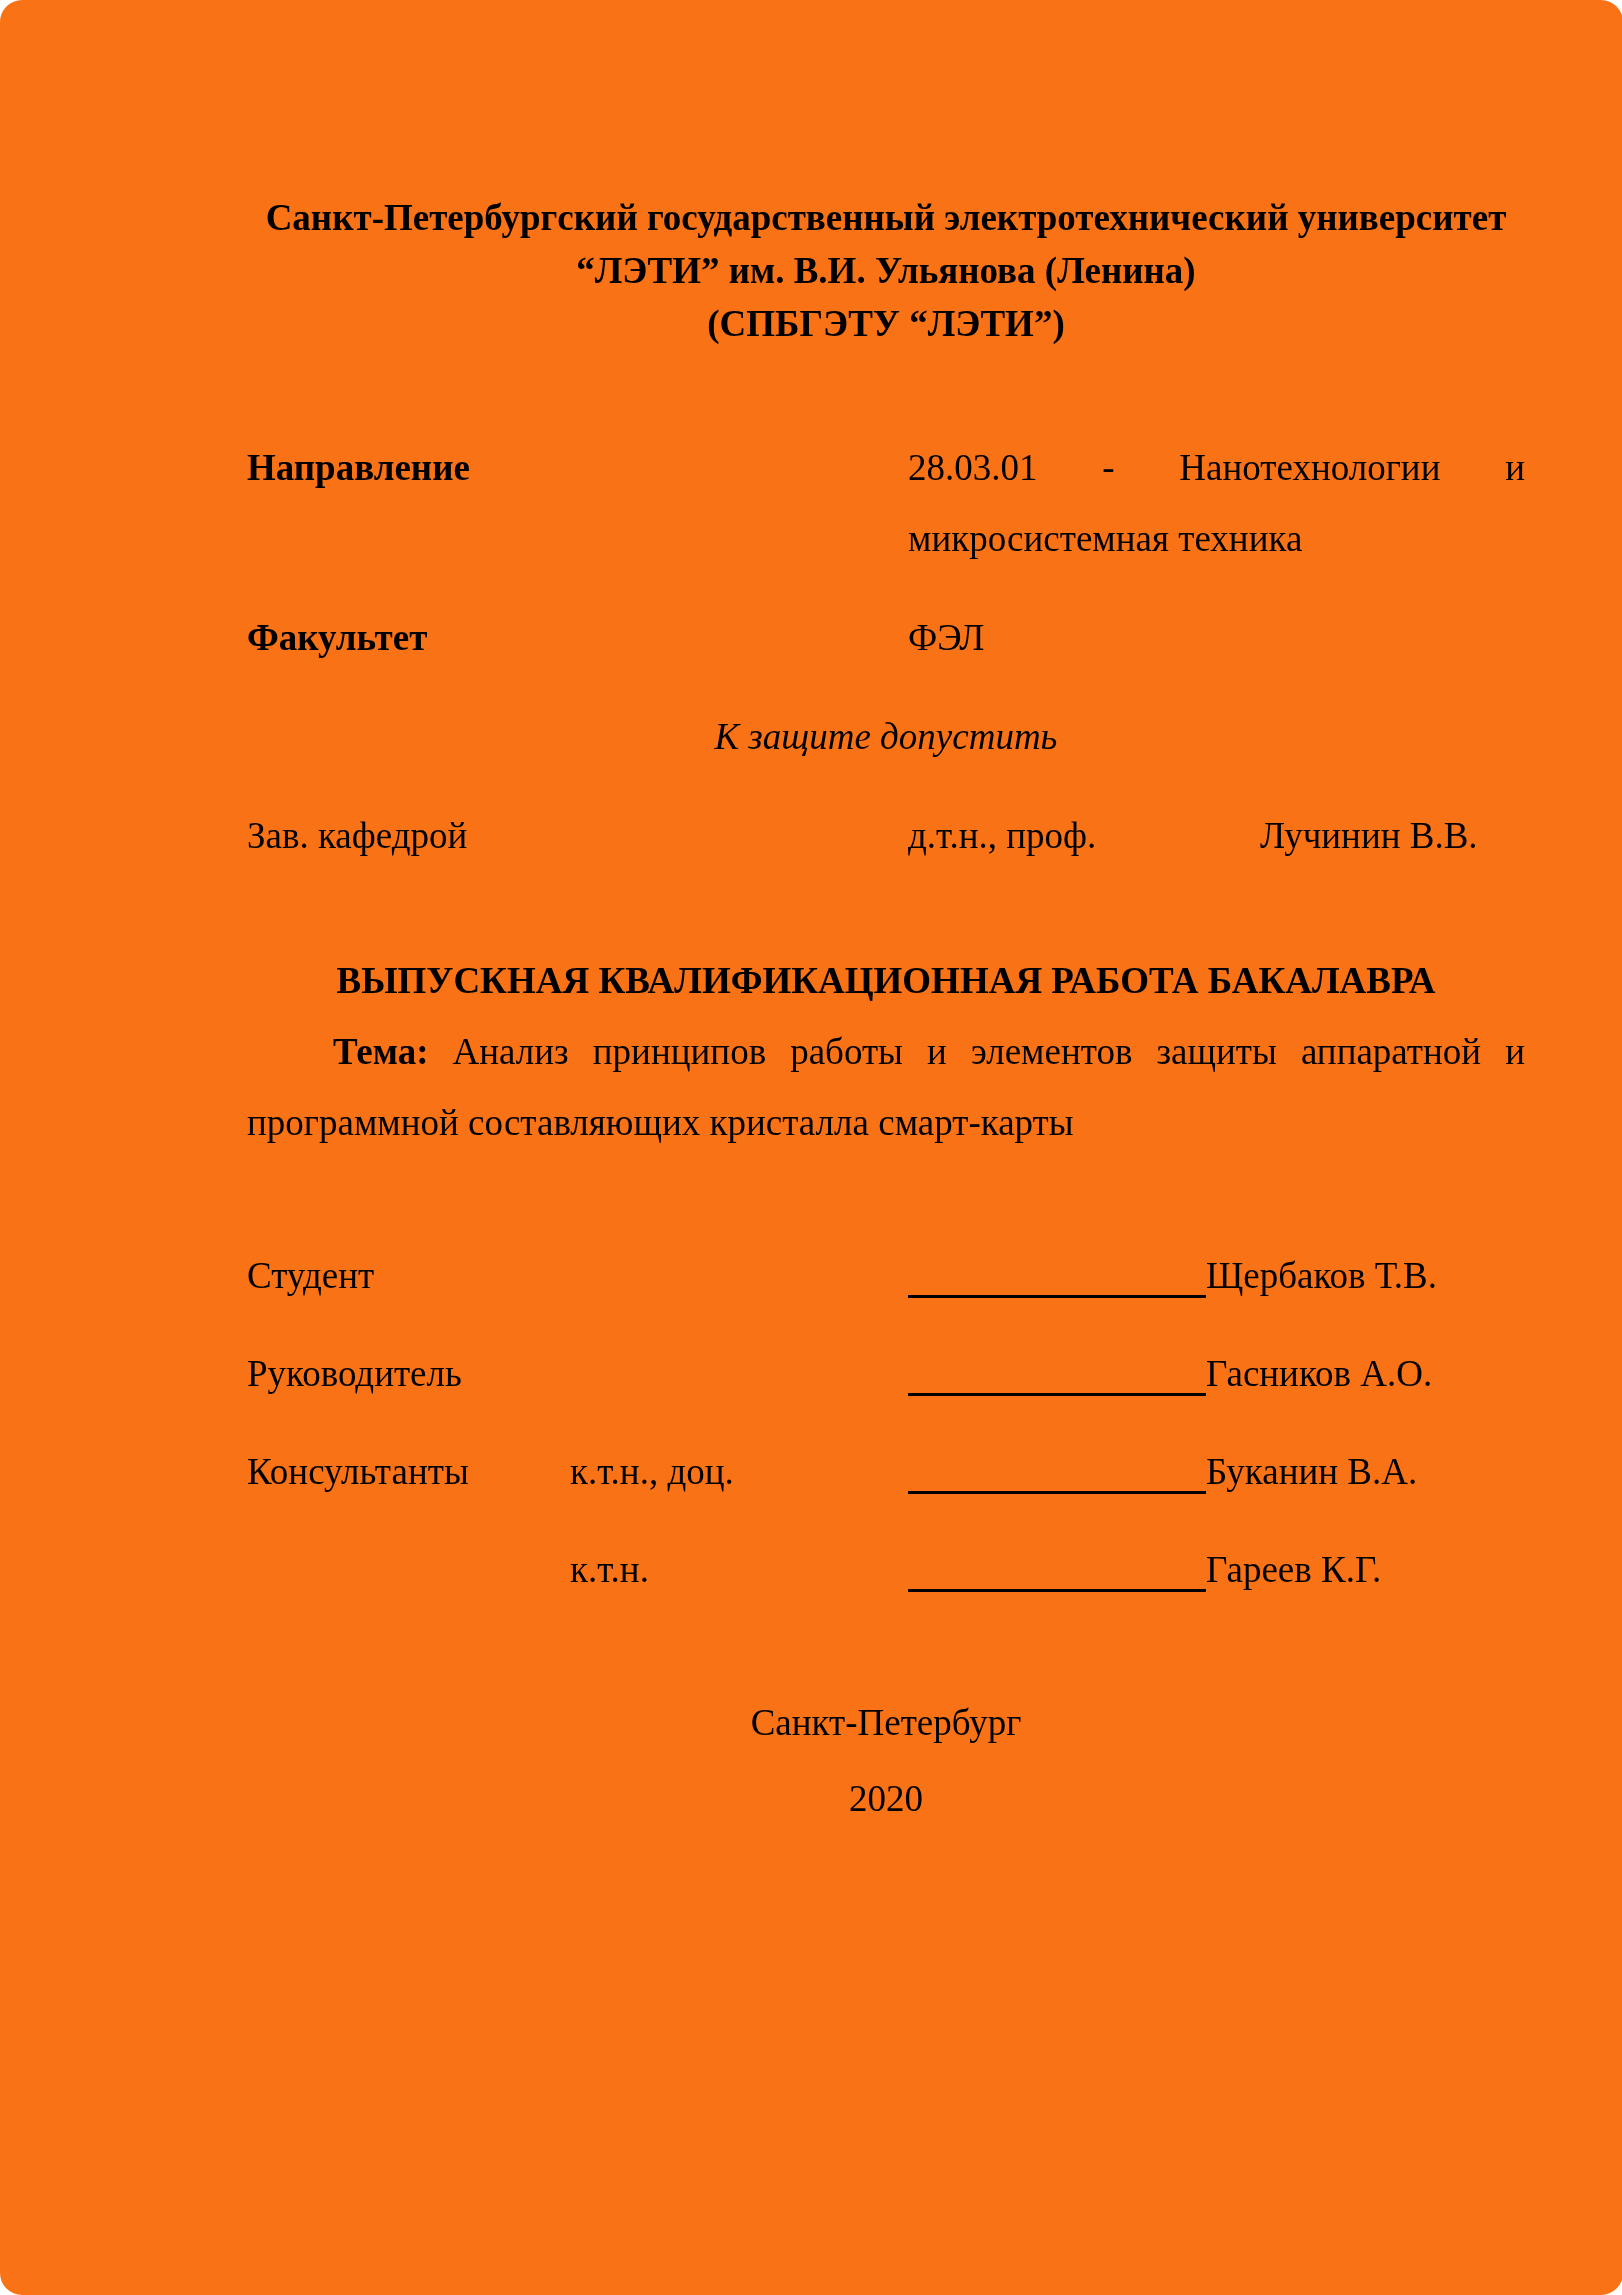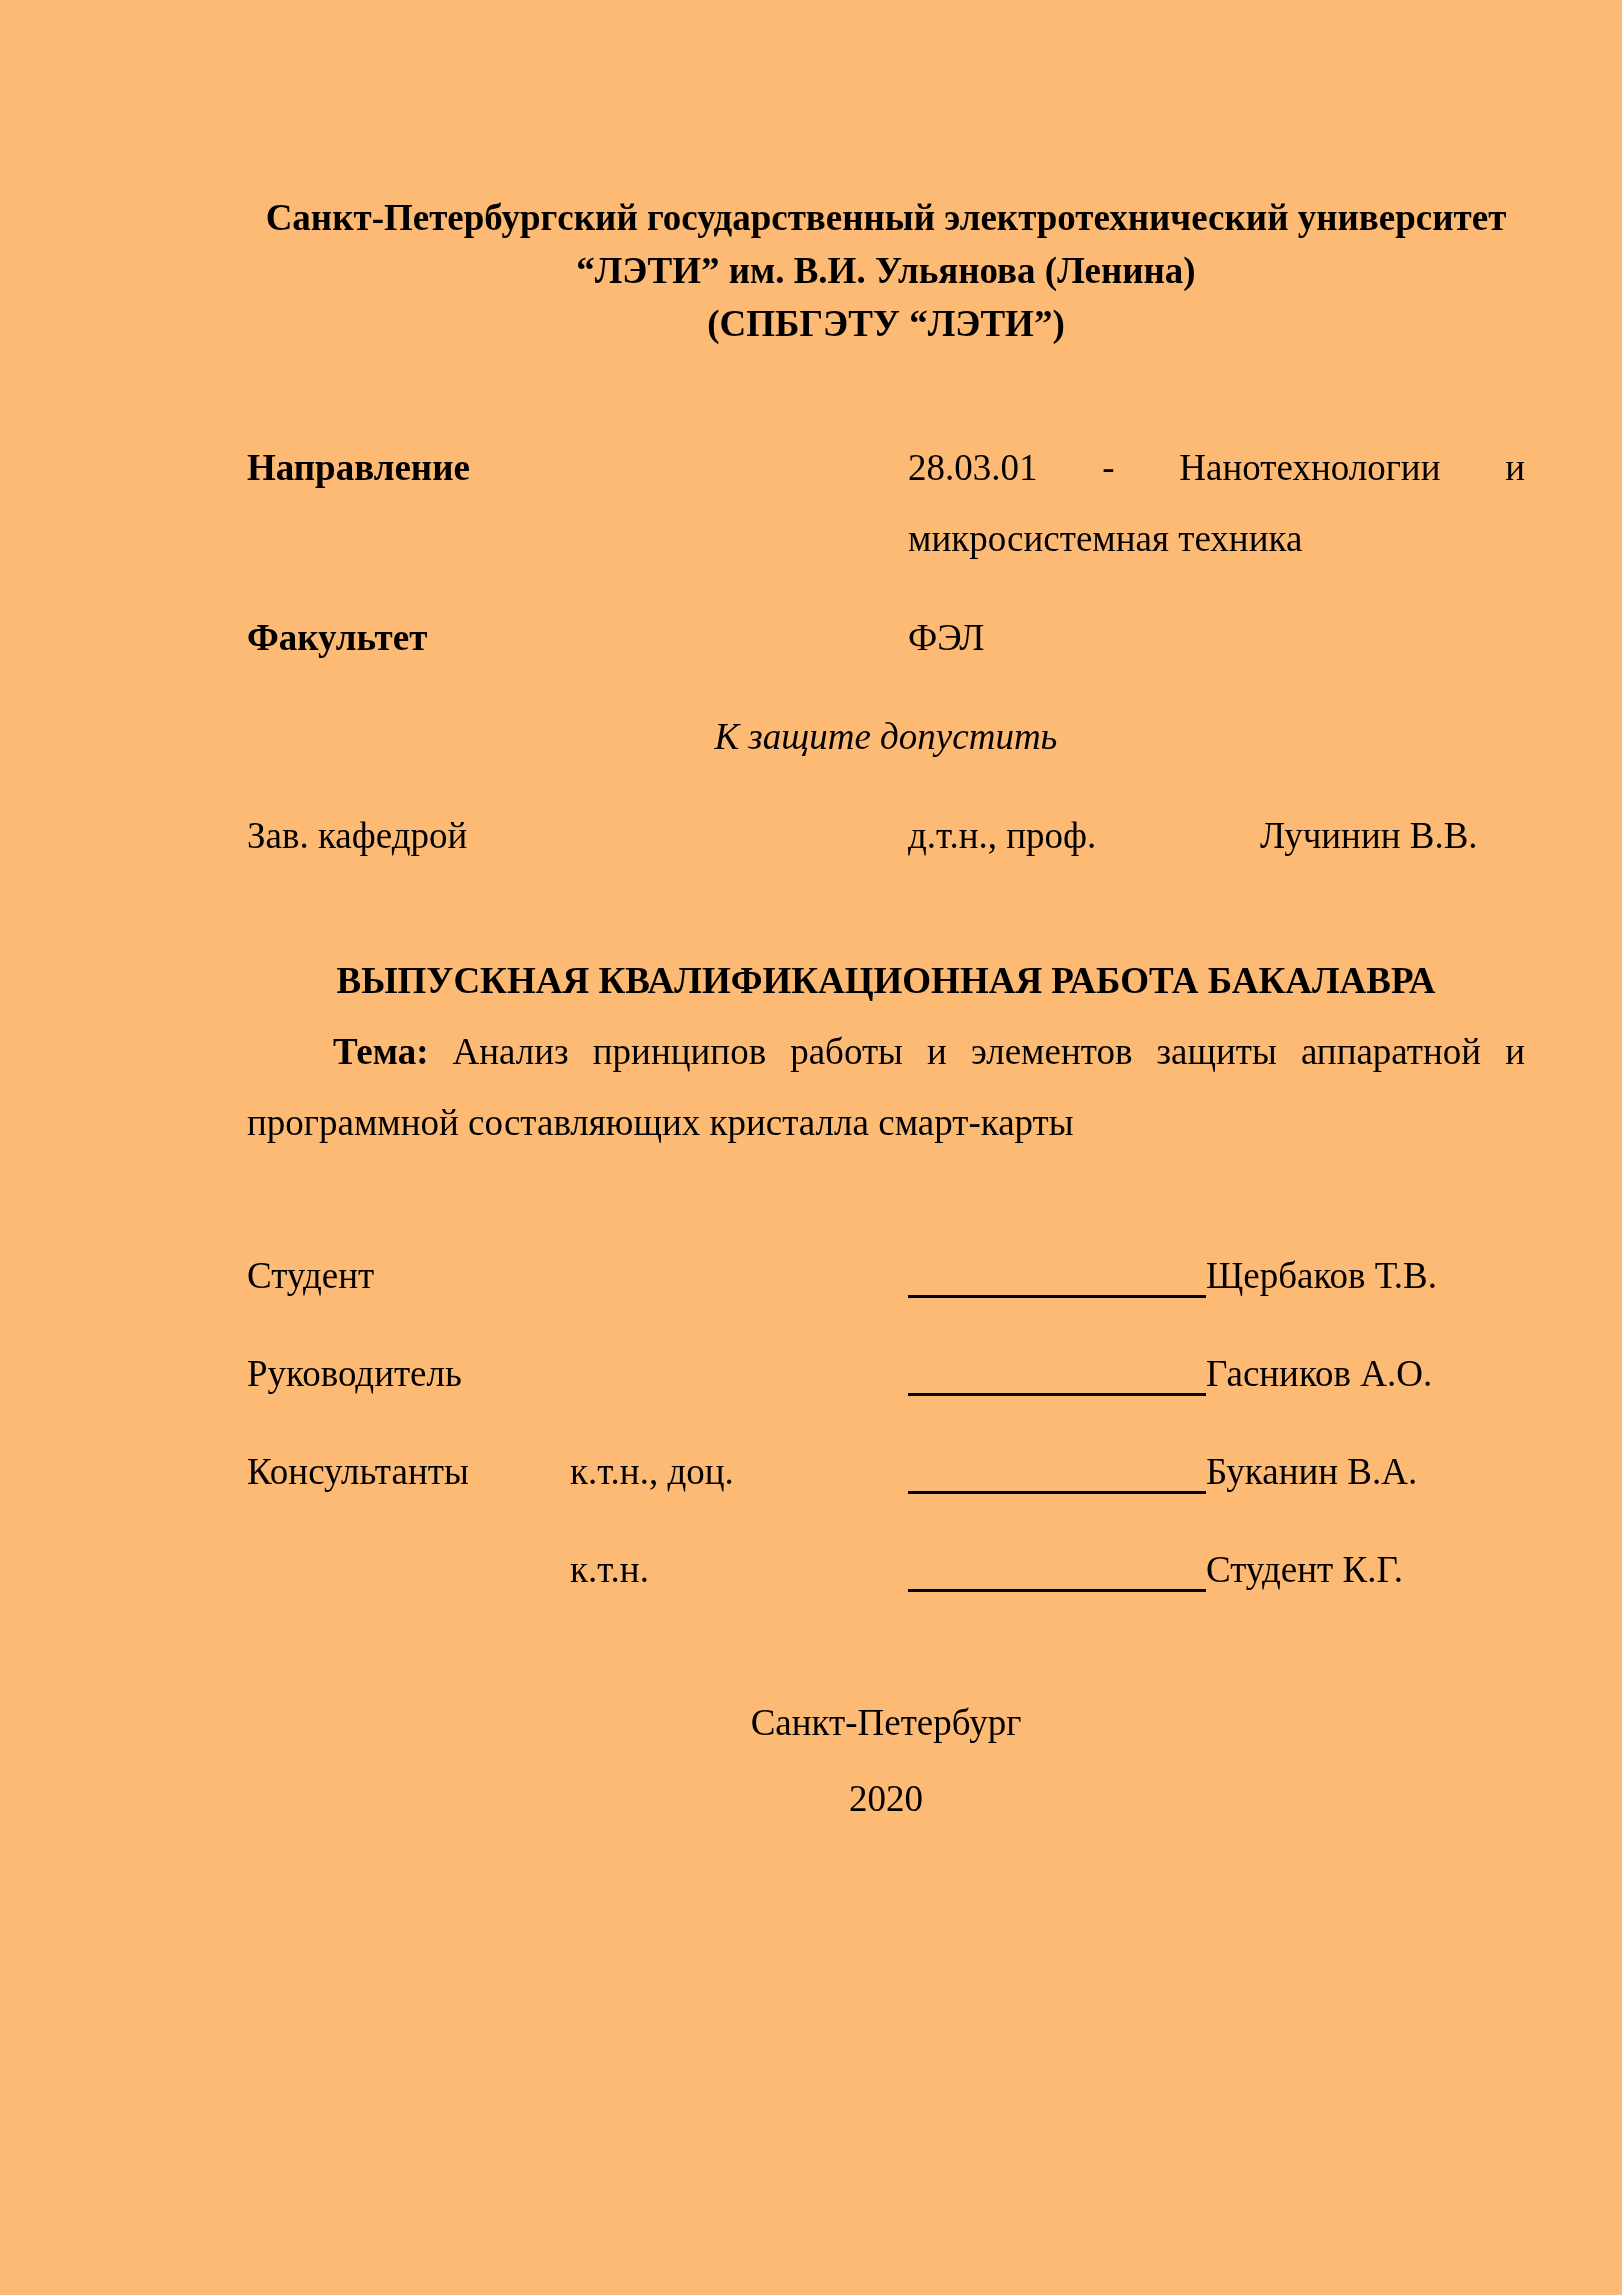--- a/index.html
+++ b/index.html
@@ -4,27 +4,28 @@
 <style>
   html, body {
     margin: 0;
     padding: 0;
     background: #ffffff;
   }
   .page {
     position: relative;
     width: 1623px;
     height: 2295px;
-    background: #fdba74;
+    background: #f97316;
     color: #000000;
     font-family: "Liberation Serif", "DejaVu Serif", serif;
     font-size: 37px;
     box-sizing: border-box;
     padding: 191px 98px 0 247px;
     overflow: hidden;
+    border-radius: 22px;
   }
 
   
   .hdr {
     text-align: center;
     font-weight: bold;
     line-height: 53px;
   }
 
   
@@ -169,21 +170,21 @@
       <div class="role">Консультанты</div>
       <div class="deg">к.т.н., доц.</div>
       <div class="sline"></div>
       <div class="name">Буканин В.А.</div>
     </div>
 
     <div class="sig">
       <div class="role"></div>
       <div class="deg">к.т.н.</div>
       <div class="sline"></div>
-      <div class="name">Студент К.Г.</div>
+      <div class="name">Гареев К.Г.</div>
     </div>
 
   </div>
 
   <div class="footer">
     <div>Санкт-Петербург</div>
     <div class="year">2020</div>
   </div>
 
 </div>

